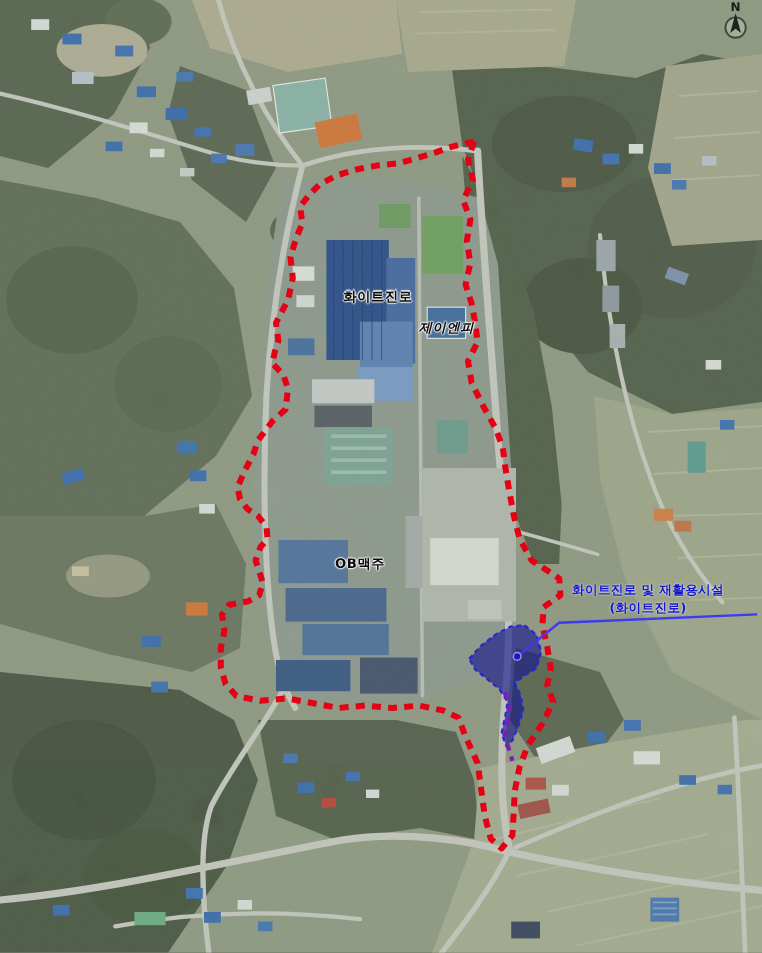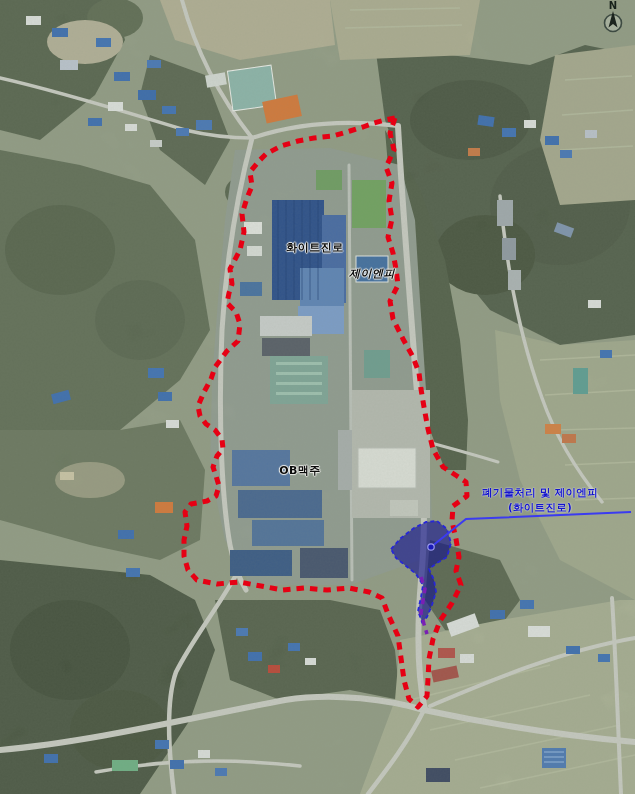--- a/index.html
+++ b/index.html
@@ -215,17 +215,17 @@
       <circle cx="613" cy="23" r="8.5" fill="rgba(240,245,240,0.22)" stroke="#3d4a42" stroke-width="1.6"></circle>
       <polygon points="613,11 608.5,27.5 613,24 617.5,27.5" fill="#1c241e"></polygon>
       <text x="613" y="9" text-anchor="middle" font-size="10" font-weight="bold" fill="#16201a">N</text>
     </g>
   </svg>
 
   <div class="map-label" style="left: 315px; top: 247px;">화이트진로</div>
   <div class="map-label" style="left: 372px; top: 273px; font-style: italic;">제이엔피</div>
   <div class="map-label" style="left: 300px; top: 442px; margin-top: 28px;">OB맥주</div>
   <div class="facility-label" style="left: 540px; top: 500px;">
-    <div>폐기물처리 및 제이엔피</div>
+    <div>화이트진로 및 재활용시설</div>
     <div>(화이트진로)</div>
   </div>
 
 </div>
 
 </body></html>

